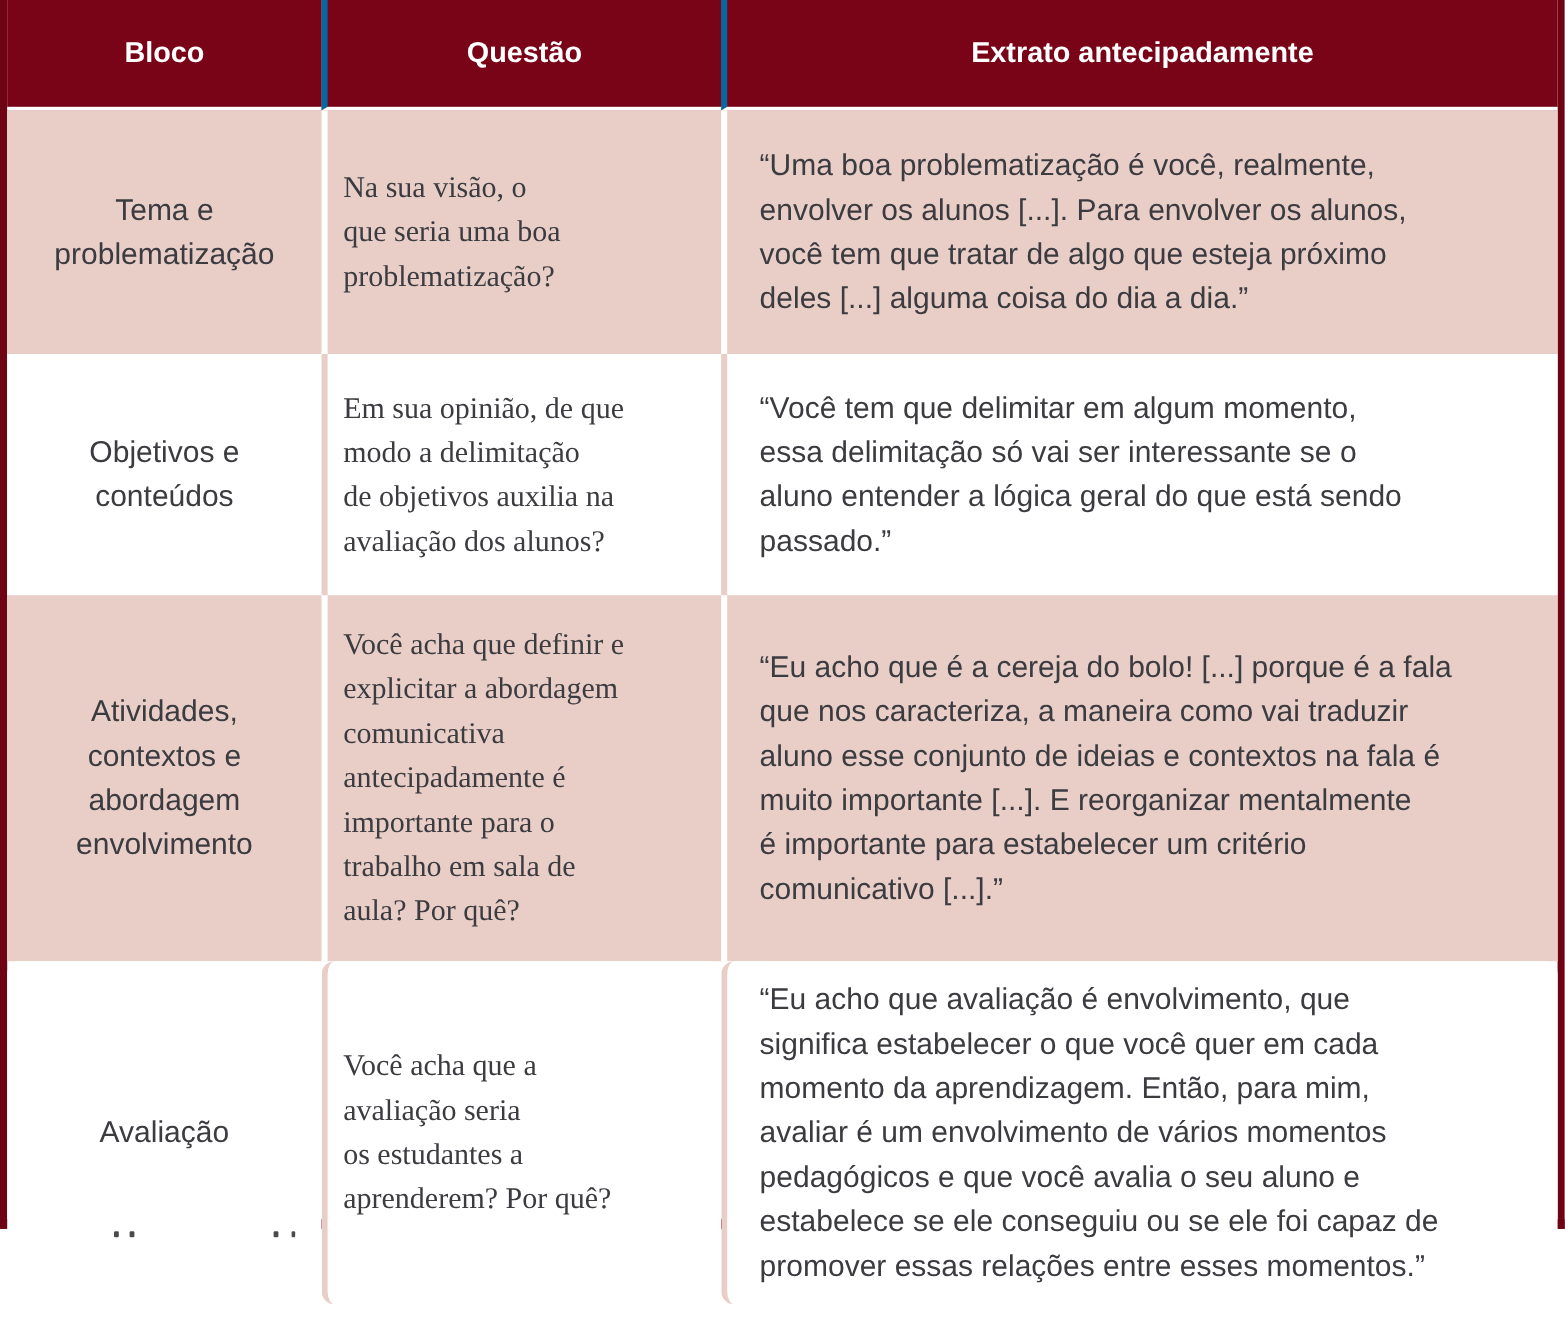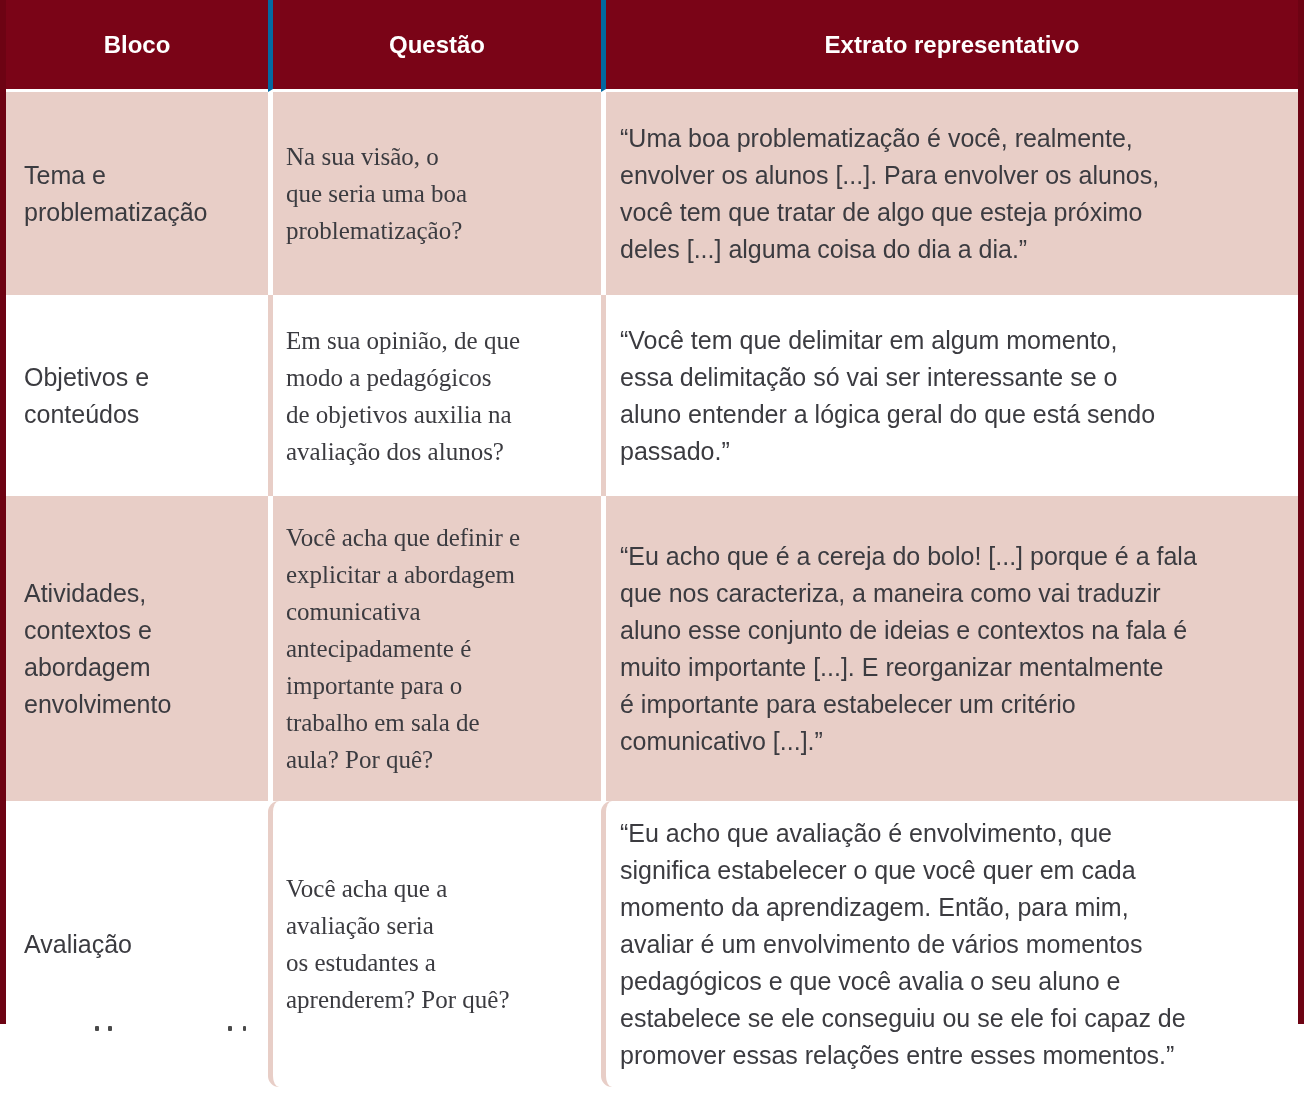--- a/index.html
+++ b/index.html
@@ -50,23 +50,23 @@
     color:var(--body-text);
     white-space:pre-line;
     overflow:hidden;
     box-sizing:border-box;
   }
   tr.row-pink td{background:var(--row-pink);}
   tr.row-pink td:not(:first-child){border-left:5px solid #ffffff;}
   tr.row-white td{background:var(--row-white);}
   tr.row-white td:not(:first-child){border-left:5px solid var(--row-pink);}
 
-  td.c-bloco{text-align:left;padding:0 18px;}
+  td.c-bloco{text-align:center;padding:0 18px;}
   td.c-questao{text-align:left;padding:0 12px 0 13px;font-family:Liberation Serif, serif;}
-  td.c-extrato{text-align:left;padding:0 18px 0 14px;}
+  td.c-extrato{text-align:left;padding:0 18px 0 27px;}
 
   tr.r1 td{height:203px;}
   tr.r2 td{height:201px;}
   tr.r3 td{height:305px;}
   tr.r4 td{height:286px;border-radius:11px;}
 
   
   .caption-clip{position:relative;height:12px;width:1304px;}
   .caption-clip .frag{
     position:absolute;top:2px;height:5px;width:4px;
@@ -84,40 +84,40 @@
   <table class="interview-table">
     <colgroup>
       <col class="col-bloco">
       <col class="col-questao">
       <col class="col-extrato">
     </colgroup>
     <thead>
       <tr>
         <th>Bloco</th>
         <th>Questão</th>
-        <th>Extrato representativo</th>
+        <th>Extrato antecipadamente</th>
       </tr>
     </thead>
     <tbody>
       <tr class="row-pink r1">
         <td class="c-bloco">Tema e
 problematização</td>
         <td class="c-questao">Na sua visão, o
 que seria uma boa
 problematização?</td>
         <td class="c-extrato">“Uma boa problematização é você, realmente,
 envolver os alunos [...]. Para envolver os alunos,
 você tem que tratar de algo que esteja próximo
 deles [...] alguma coisa do dia a dia.”</td>
       </tr>
       <tr class="row-white r2">
         <td class="c-bloco">Objetivos e
 conteúdos</td>
         <td class="c-questao">Em sua opinião, de que
-modo a pedagógicos
+modo a delimitação
 de objetivos auxilia na
 avaliação dos alunos?</td>
         <td class="c-extrato">“Você tem que delimitar em algum momento,
 essa delimitação só vai ser interessante se o
 aluno entender a lógica geral do que está sendo
 passado.”</td>
       </tr>
       <tr class="row-pink r3">
         <td class="c-bloco">Atividades,
 contextos e

